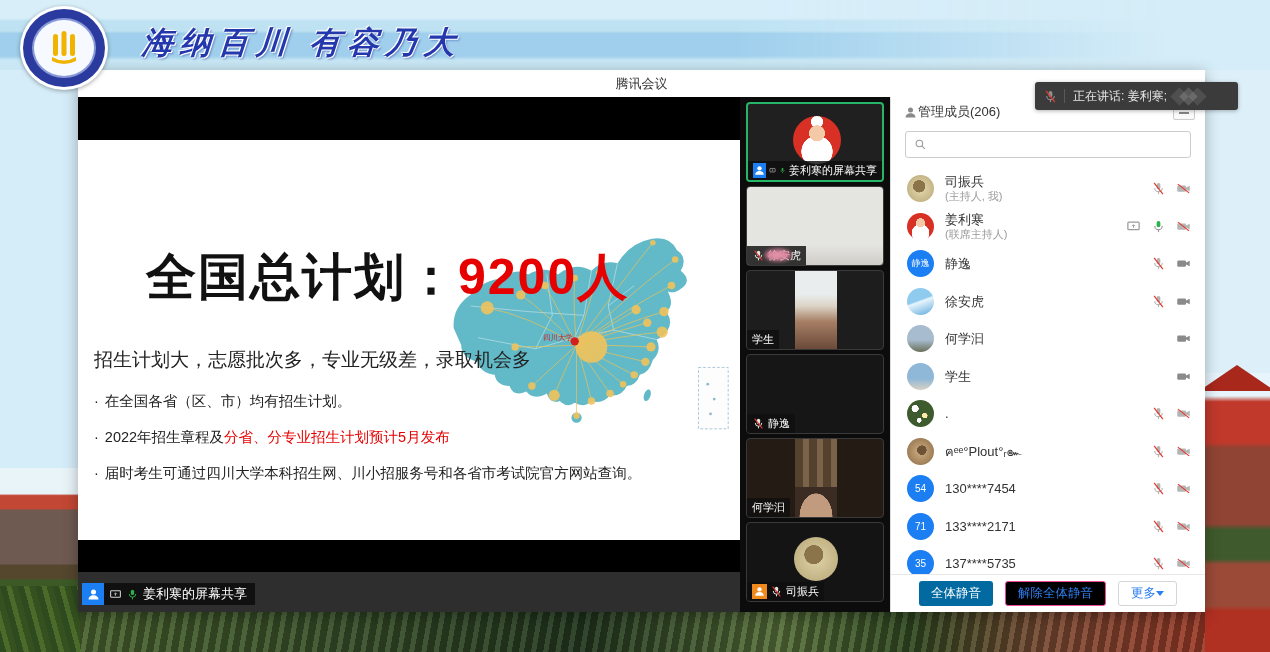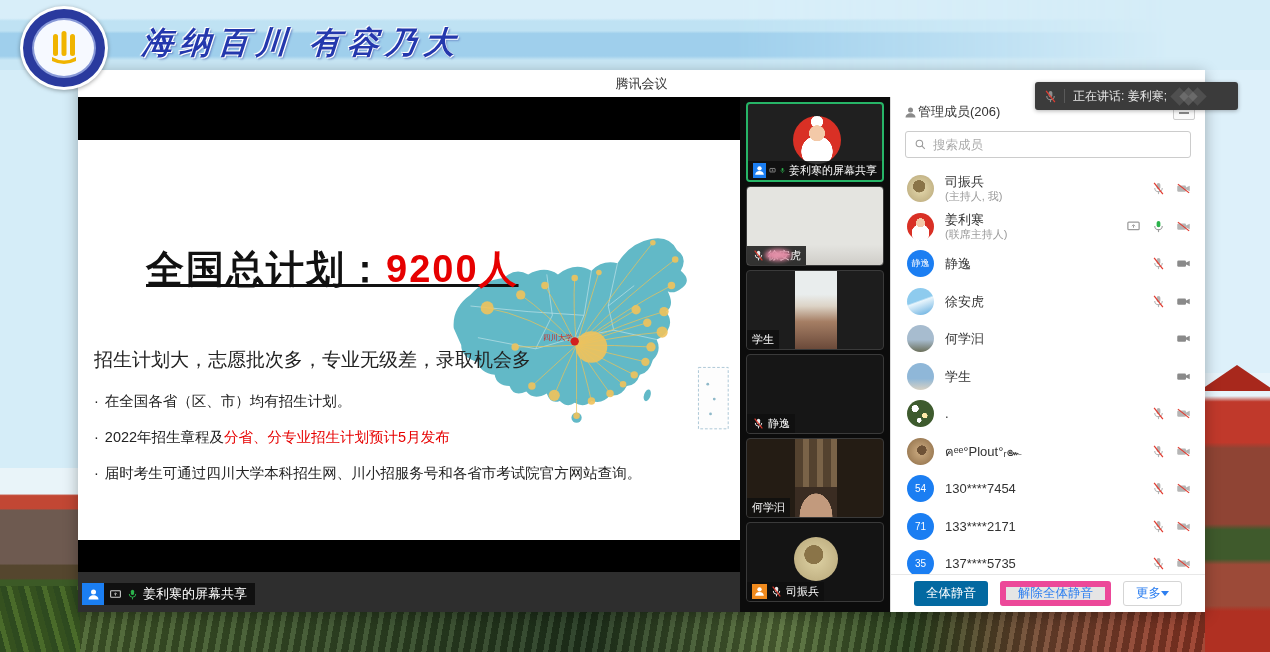--- a/index.html
+++ b/index.html
@@ -45,21 +45,21 @@
   .share-top { height:43px; background:#000; }
   .slide { height:400px; background:#fff; position:relative; overflow:hidden; }
   .share-bottom { height:32px; background:#000; }
   .share-toolbar { flex:1; background:#2e2e2e; position:relative; }
   .share-status { position:absolute; left:4px; bottom:7px; display:flex; align-items:center; }
   .pbox { width:22px; height:22px; background:#1b7ef2; display:flex; align-items:center; justify-content:center; }
   .pbox.orange { background:#f08a1d; }
   .share-status-label { display:flex; align-items:center; gap:4px; background:#101010;
     color:#fff; font-size:13px; padding:3px 8px 3px 5px; height:22px; }
 
-  .slide-title { position:absolute; left:68px; top:104px; font-size:38px; font-weight:bold; color:#111; letter-spacing:2px; z-index:1;text-decoration:underline; }
+  .slide-title { position:absolute; left:68px; top:104px; font-size:50px; font-weight:bold; color:#111; letter-spacing:2px; z-index:1; }
   .slide-title .red { color:#e60000; }
   .slide-sub { position:absolute; left:150px; top:168px; font-size:22px; font-weight:bold; color:#111; z-index:1; }
   .slide-sub .red { color:#e60000; }
   .slide-tagline { position:absolute; left:16px; top:207px; font-size:19px; color:#222; z-index:1; }
   .slide-bullets { position:absolute; left:16px; top:252px; font-size:14.5px; color:#222; z-index:1; }
   .slide-bullets .b { margin-bottom:17px; }
   .slide-bullets .dot { margin-right:6px; }
   .slide-bullets .red { color:#e60000; }
   .map { position:absolute; left:348px; top:86px; width:316px; height:214px; z-index:0; }
 
@@ -117,21 +117,21 @@
   .msub { font-size:11px; color:#999; line-height:14px; }
   .micons { margin-left:auto; display:flex; align-items:center; gap:10px; }
   .ic { width:15px; height:15px; display:block; }
   .ic12 { width:13px; height:13px; display:block; }
 
   .panel-footer { height:38px; border-top:1px solid #e8e8e8; display:flex; align-items:center;
     justify-content:center; gap:12px; }
   .btn { height:25px; font-size:12.5px; border-radius:3px; display:flex; align-items:center;
     justify-content:center; padding:0 12px; cursor:default; }
   .btn-primary { background:#0369a1; color:#fff; }
-  .btn-outline-blue { background:#e5e5e5; border:6px solid #ec4899; color:#2d7ff0; }
+  .btn-outline-blue { background:#000000; border:1px solid #ec4899; color:#2d7ff0; }
   .btn-outline-grey { background:#fff; border:1px solid #d5d5d5; color:#2d7ff0; }
   .caret { width:0; height:0; border-left:4px solid transparent; border-right:4px solid transparent;
     border-top:5px solid #2d7ff0; }
 
   
   .toast { position:absolute; left:1035px; top:82px; width:203px; height:28px; background:#3b3b3b;
     border-radius:3px; display:flex; align-items:center; padding:13px 8px; z-index:100;
     box-shadow:0 1px 4px rgba(0,0,0,.3); }
   .toast .sep { width:1px; height:14px; background:#5a5a5a; margin:0 8px 0 6px; }
   .toast-text { color:#e8e8e8; font-size:12px; white-space:nowrap; }
@@ -356,21 +356,20 @@
         <span class="panel-title">管理成员(206)</span>
       </div>
       <div class="min-btn">
           <i></i>
         </div>
       <div class="searchbox">
         <svg class="ic12" viewBox="0 0 24 24">
             <circle cx="10" cy="10" r="6" fill="none" stroke="#9a9a9a" stroke-width="2"></circle>
             <line x1="14.5" y1="14.5" x2="20" y2="20" stroke="#9a9a9a" stroke-width="2"></line>
           </svg>
-        <input type="text" placeholder="搜索成员" style="">
       </div>
       <div class="mlist">
 
         <div class="mrow">
           <div class="avatar av-lion"></div>
           <div>
             <div class="mname">司振兵</div>
             <div class="msub">(主持人, 我)</div>
           </div>
           <div class="micons">

